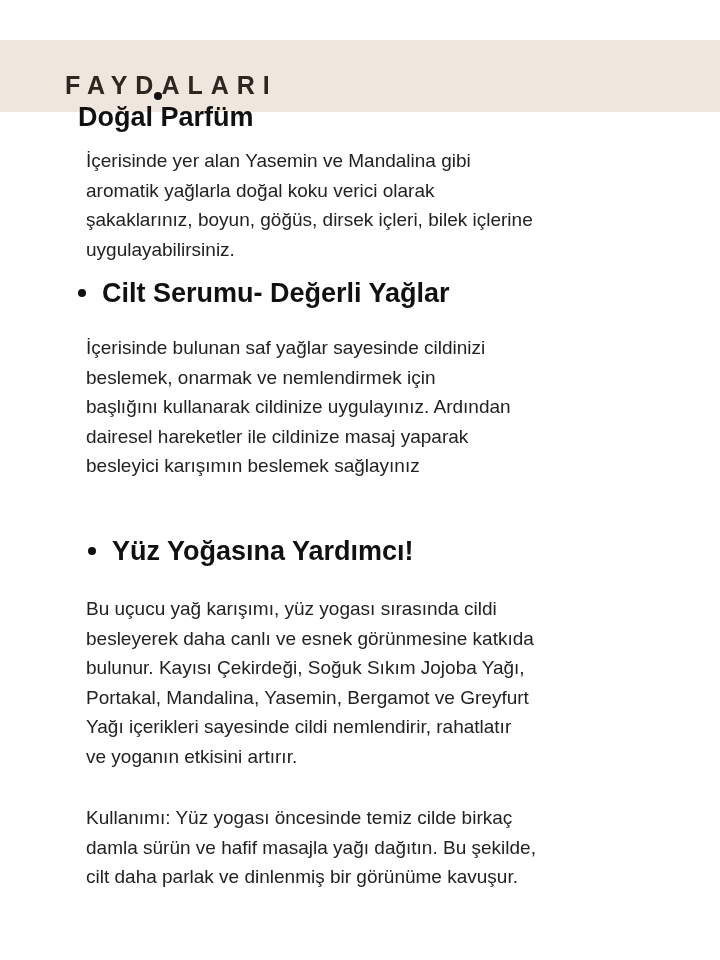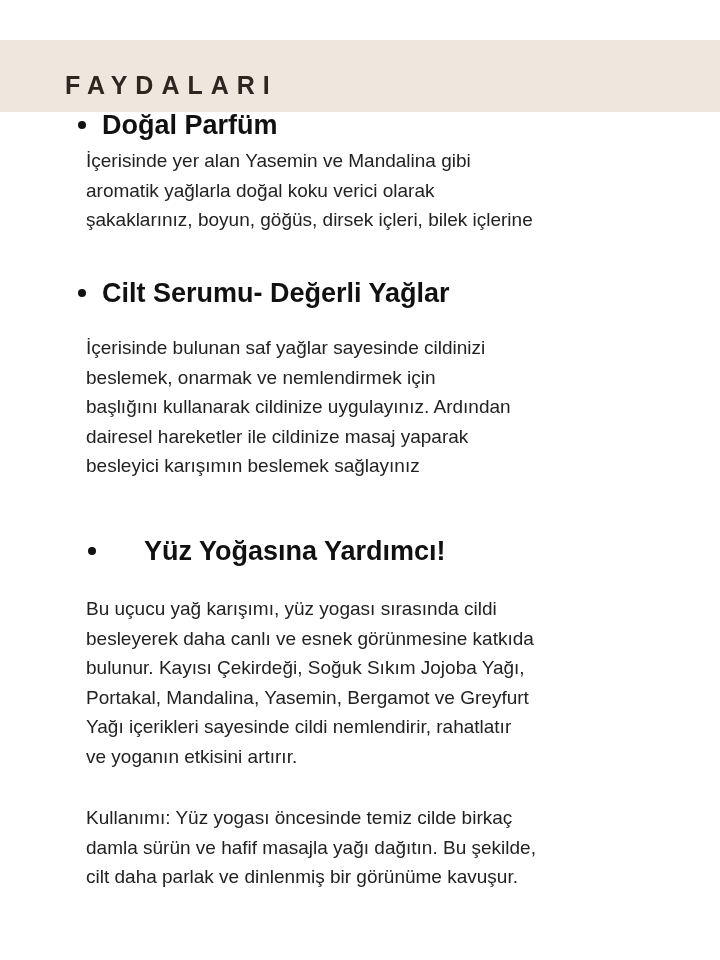--- a/index.html
+++ b/index.html
@@ -76,47 +76,48 @@
     }
   </style>
 </head>
 <body>
 
 <div class="header">
   <h1 class="header-title">FAYDALARI</h1>
 </div>
 
 <div class="section">
-  <h2 class="section-heading" style="top:108px;">
+  <h2 class="section-heading" style="top:92px;flex-direction:column;">
     <span class="bullet"></span>
     <span>Doğal Parfüm</span>
   </h2>
   <p class="para" style="top:146px;">
     <span class="line">İçerisinde yer alan Yasemin ve Mandalina gibi</span>
     <span class="line">aromatik yağlarla doğal koku verici olarak</span>
     <span class="line">şakaklarınız, boyun, göğüs, dirsek içleri, bilek içlerine</span>
+    <span class="line">uygulayabilirsiniz.</span>
   </p>
 </div>
 
 <div class="section">
   <h2 class="section-heading" style="top:276px;">
     <span class="bullet"></span>
     <span>Cilt Serumu- Değerli Yağlar</span>
   </h2>
   <p class="para" style="top:333px;">
     <span class="line">İçerisinde bulunan saf yağlar sayesinde cildinizi</span>
     <span class="line">beslemek, onarmak ve nemlendirmek için</span>
     <span class="line">başlığını kullanarak cildinize uygulayınız. Ardından</span>
     <span class="line">dairesel hareketler ile cildinize masaj yaparak</span>
     <span class="line">besleyici karışımın beslemek sağlayınız</span>
   </p>
 </div>
 
 <div class="section">
-  <h2 class="section-heading" style="top:534px; left:88px;gap:32px;">
+  <h2 class="section-heading" style="top:534px; left:88px;">
     <span class="bullet"></span>
     <span>Yüz Yoğasına Yardımcı!</span>
   </h2>
   <p class="para" style="top:594px;">
     <span class="line">Bu uçucu yağ karışımı, yüz yogası sırasında cildi</span>
     <span class="line">besleyerek daha canlı ve esnek görünmesine katkıda</span>
     <span class="line">bulunur. Kayısı Çekirdeği, Soğuk Sıkım Jojoba Yağı,</span>
     <span class="line">Portakal, Mandalina, Yasemin, Bergamot ve Greyfurt</span>
     <span class="line">Yağı içerikleri sayesinde cildi nemlendirir, rahatlatır</span>
     <span class="line">ve yoganın etkisini artırır.</span>

